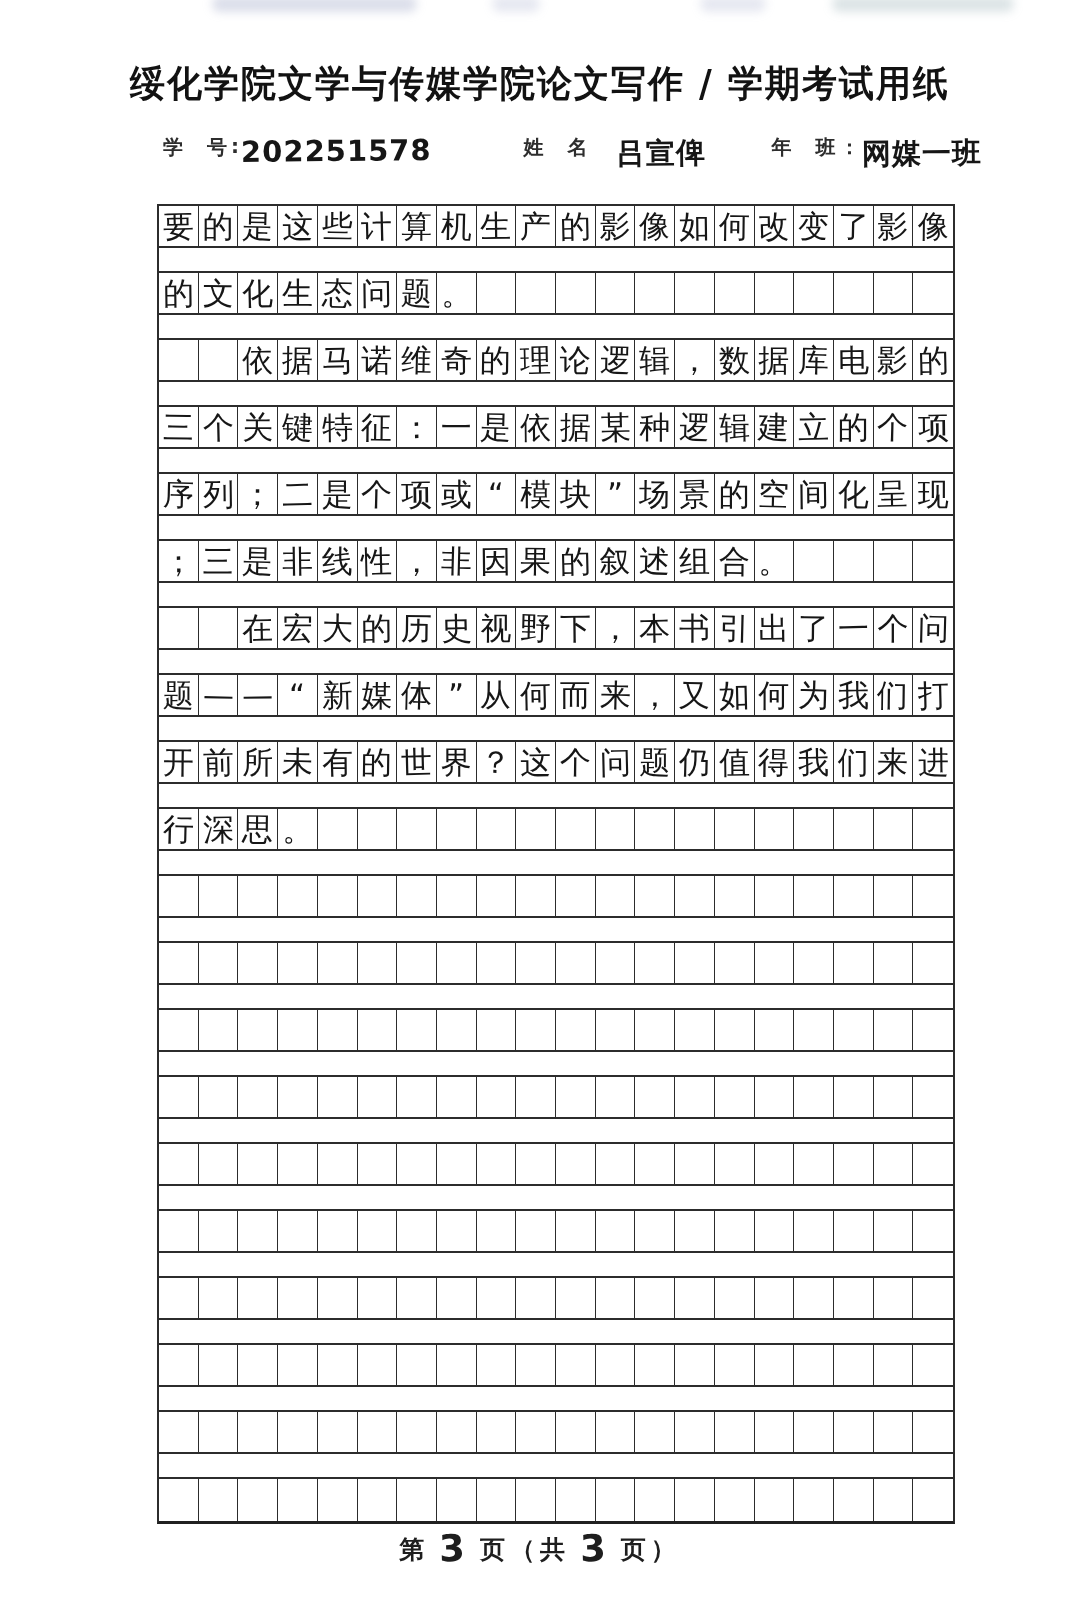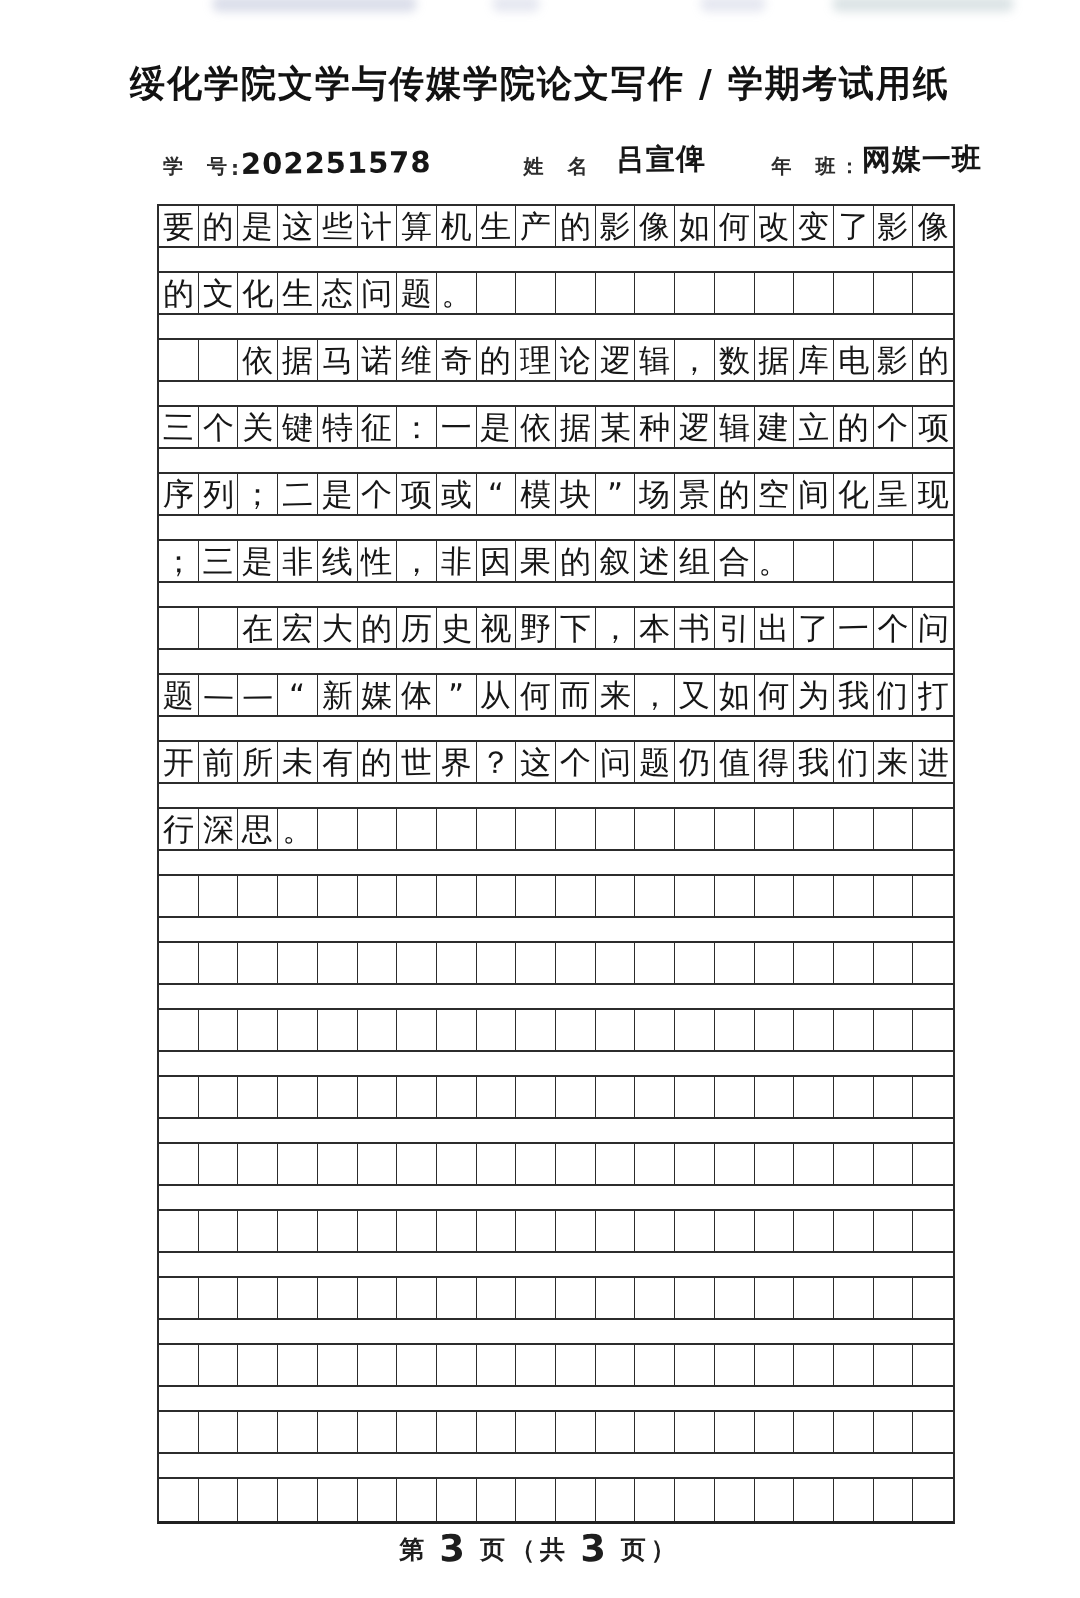--- a/index.html
+++ b/index.html
@@ -43,21 +43,21 @@
     transform: scaleY(1.05);
   }
 
   .info-row {
     position: absolute;
     top: 134px;
     left: 163px;
     width: 770px;
     height: 46px;
     display: flex;
-    align-items: flex-end;
+    align-items: flex-start;
     white-space: nowrap;
   }
   .info-label {
     font-size: 20px;
     font-weight: 600;
     color: #2d2d2d;
     letter-spacing: 2px;
   }
   .info-colon {
     font-size: 20px;

